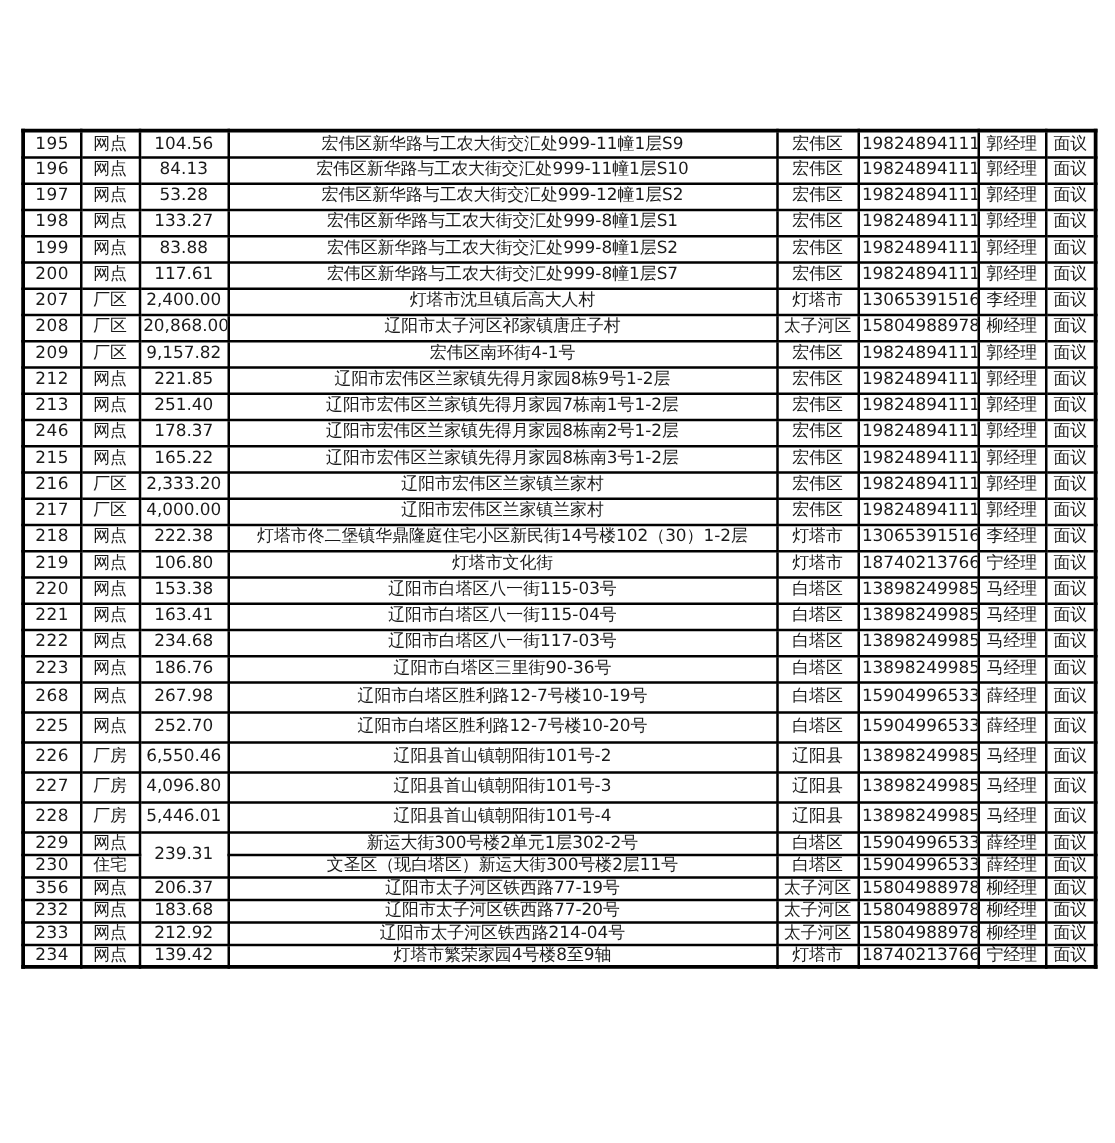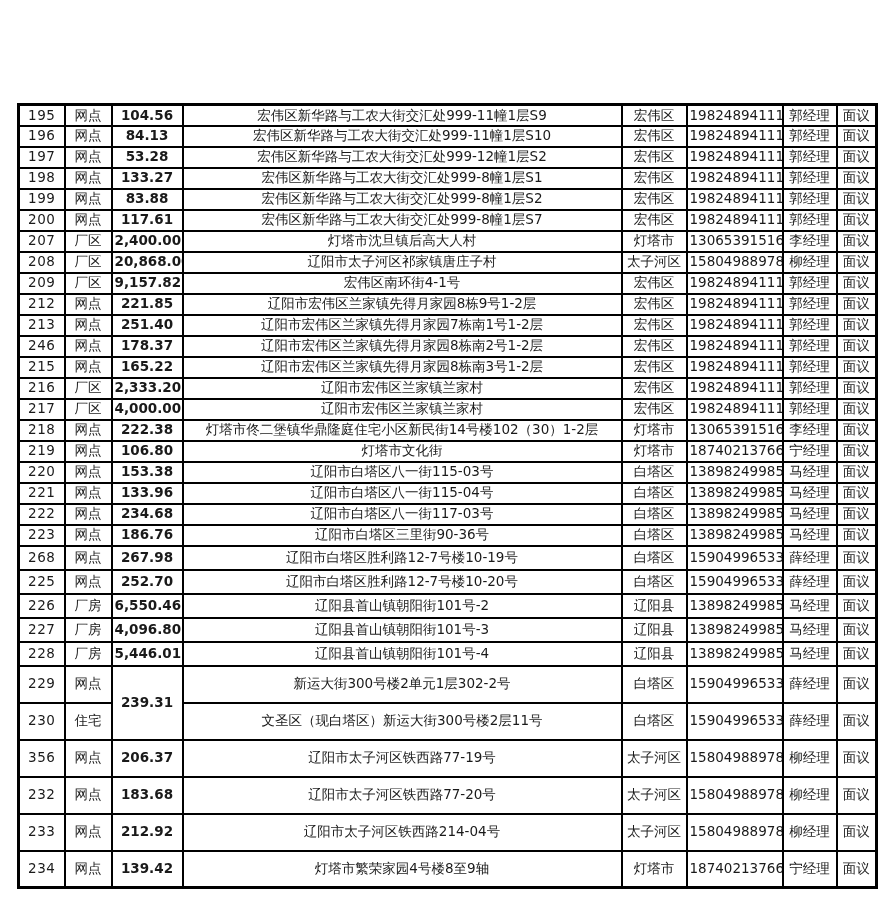--- a/index.html
+++ b/index.html
@@ -29,24 +29,24 @@
     text-align: center;
     vertical-align: middle;
     white-space: nowrap;
     overflow: hidden;
     font-size: 13.5px;
     color: #1a1a1a;
     line-height: 1;
   }
   tr.h22 { height: 21px; }
   tr.h24 { height: 24px; }
-  tr.h25 { height: 37px; }
+  tr.h25 { height: 18px; }
   td.col-id      { letter-spacing: 0.5px; }
   td.col-phone   { padding: 0; font-size: 13px; }
-  td.col-area    { padding: 0; font-weight: bold; }
+  td.col-area    { padding: 0; }
 </style>
 </head>
 <body>
 
 <div class="sheet">
   <table class="listing">
     <colgroup>
       <col style="width:46px">
       <col style="width:47px">
       <col style="width:71px">
@@ -233,21 +233,21 @@
           <td class="col-area">153.38</td>
           <td class="col-address">辽阳市白塔区八一街115-03号</td>
           <td class="col-district">白塔区</td>
           <td class="col-phone">13898249985</td>
           <td class="col-manager">马经理</td>
           <td class="col-price">面议</td>
         </tr>
         <tr class="h22">
           <td class="col-id">221</td>
           <td class="col-type">网点</td>
-          <td class="col-area">133.96</td>
+          <td class="col-area">163.41</td>
           <td class="col-address">辽阳市白塔区八一街115-04号</td>
           <td class="col-district">白塔区</td>
           <td class="col-phone">13898249985</td>
           <td class="col-manager">马经理</td>
           <td class="col-price">面议</td>
         </tr>
         <tr class="h22">
           <td class="col-id">222</td>
           <td class="col-type">网点</td>
           <td class="col-area">234.68</td>

